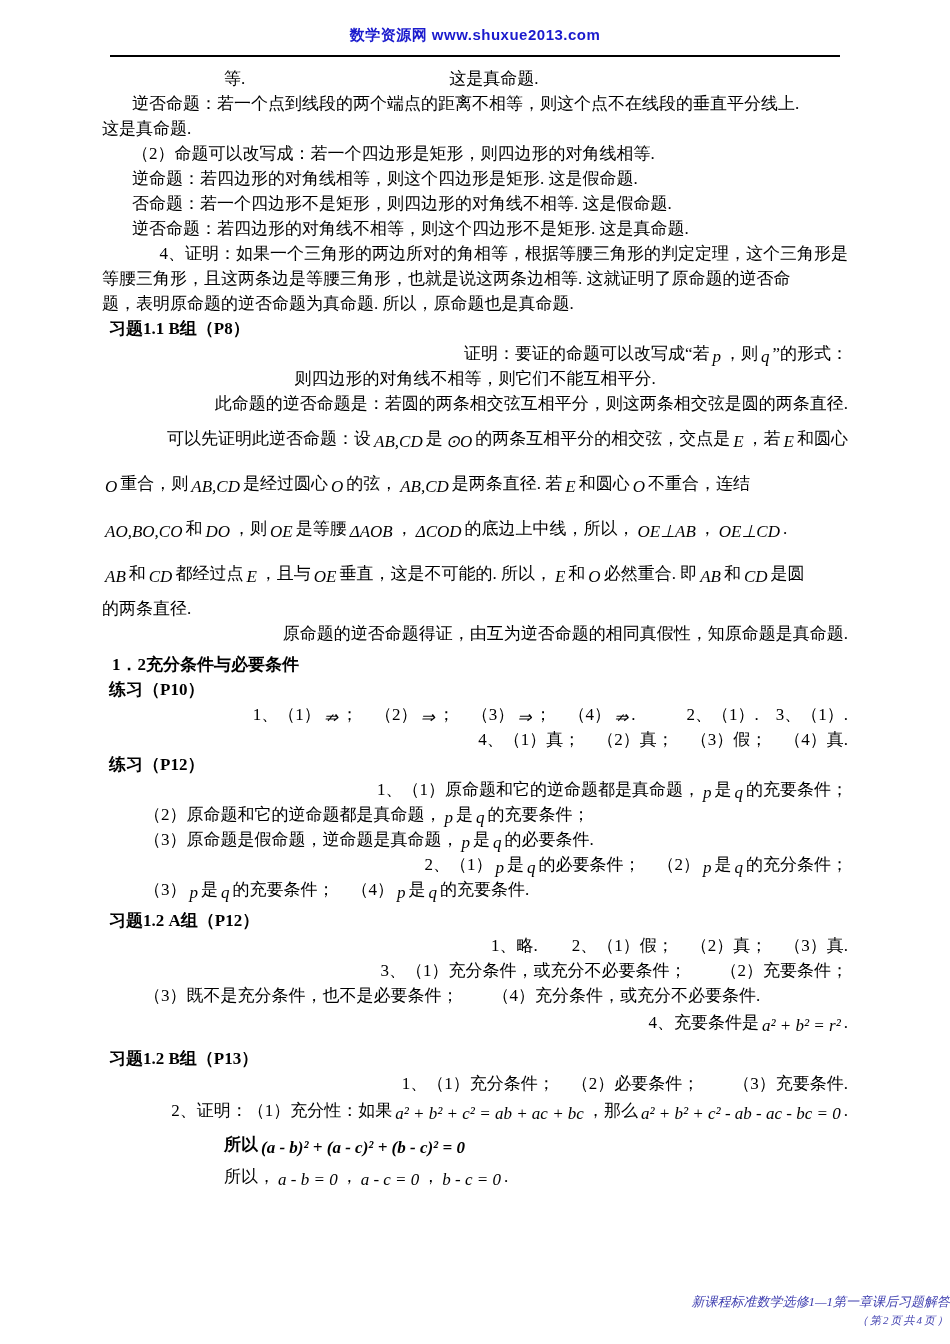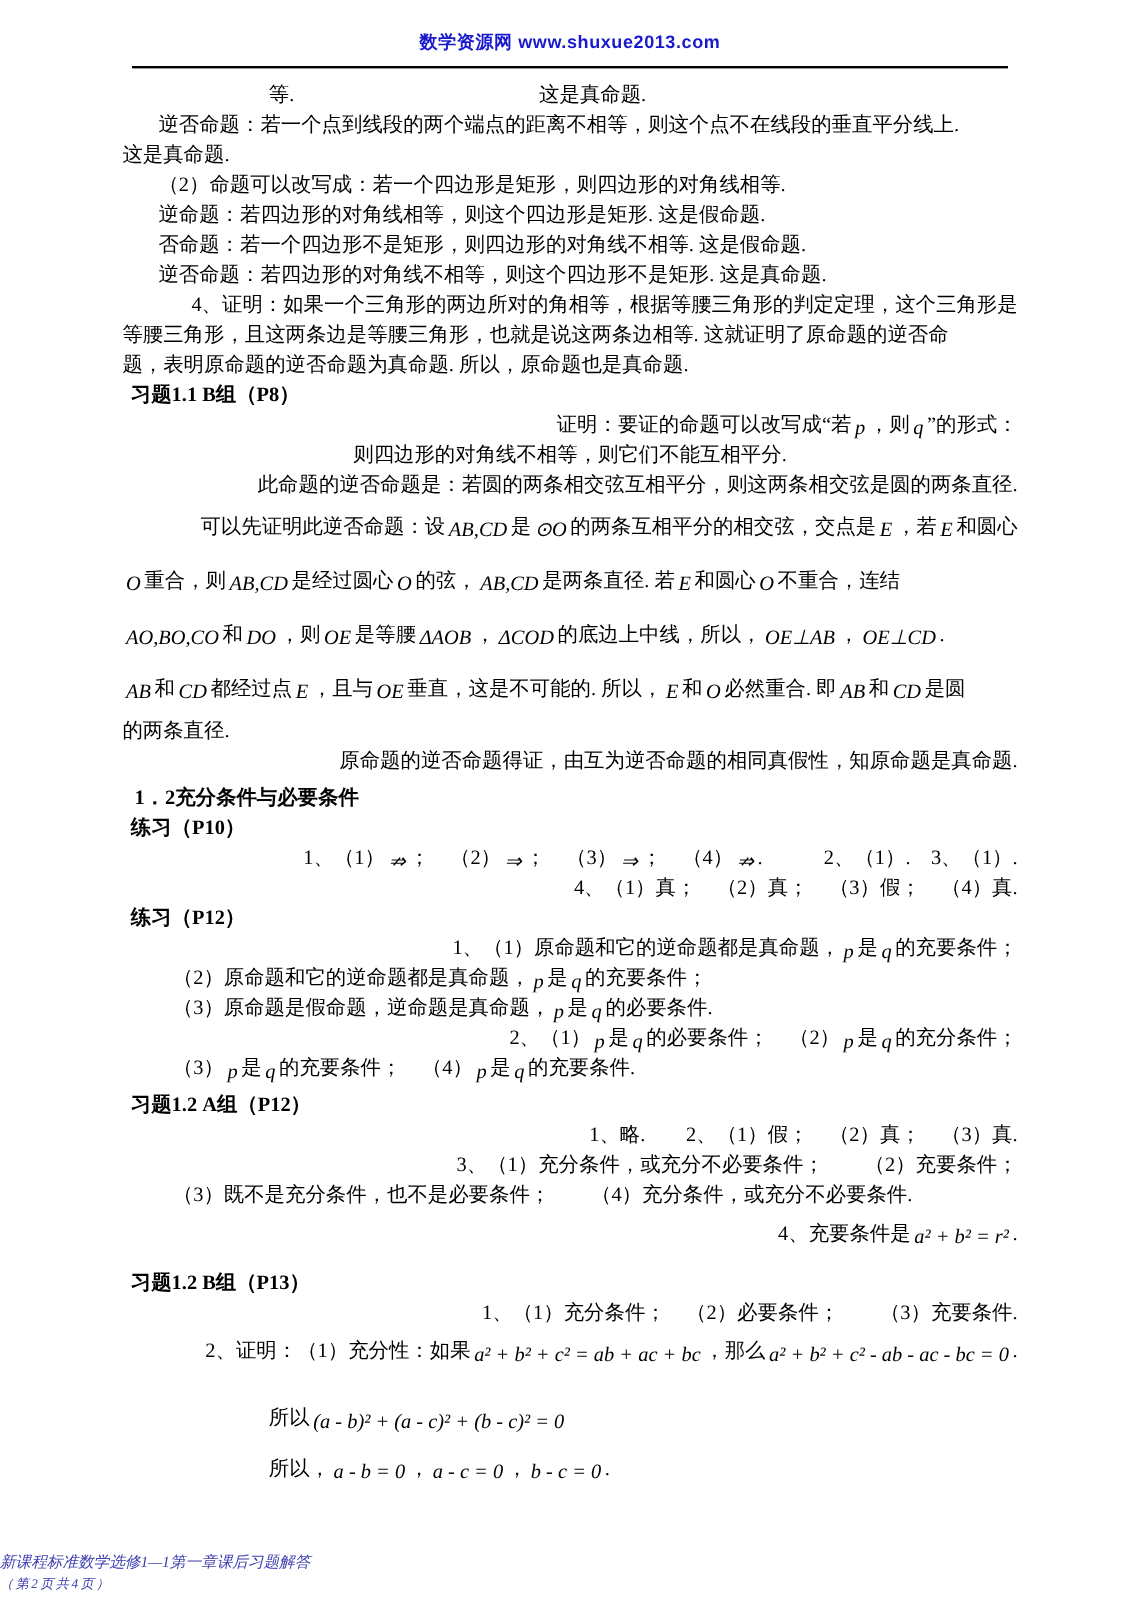--- a/index.html
+++ b/index.html
@@ -33,44 +33,44 @@
   .content {
     margin-top: 9px;
     padding: 0 102px;
     font-size: 17px;
   }
   .ln {
     line-height: 25px;
     white-space: nowrap;
   }
   .wide { line-height: 45px; }
-  .tall { line-height: 28px; }
+  .tall { line-height: 18px; }
   .center { text-align: center; white-space: normal; }
   .head { font-weight: bold; margin-left: 7px; }
   .head2 { font-weight: bold; margin-left: 10px; }
   .ind-a { margin-left: 30px; }
   .ind-b { margin-left: 24px; text-align: right; }
   .ind-sub { margin-left: 42px; }
   .ind-deep { margin-left: 122px; }
   .mt-sm { margin-top: 6px; }
   .mt-md { margin-top: 14px; }
-  .mt-lg { margin-top: 28px; }
+  .mt-lg { margin-top: 16px; font-weight: bold; }
   .m {
     font-family: "Liberation Serif", serif;
     font-style: italic;
     position: relative;
     top: 3px;
     padding: 0 3px;
   }
   .footer {
     position: absolute;
     left: 0;
     right: 0;
     bottom: 16px;
-    text-align: left;
+    text-align: right;
     color: var(--footer_blue, #4040b0);
     font-style: italic;
   }
   .footer-line1 { font-size: 13px; line-height: 20px; }
   .footer-line2 { font-size: 11px; line-height: 16px; letter-spacing: 2px; }
 </style>
 </head>
 <body>
 
 <div class="page">

